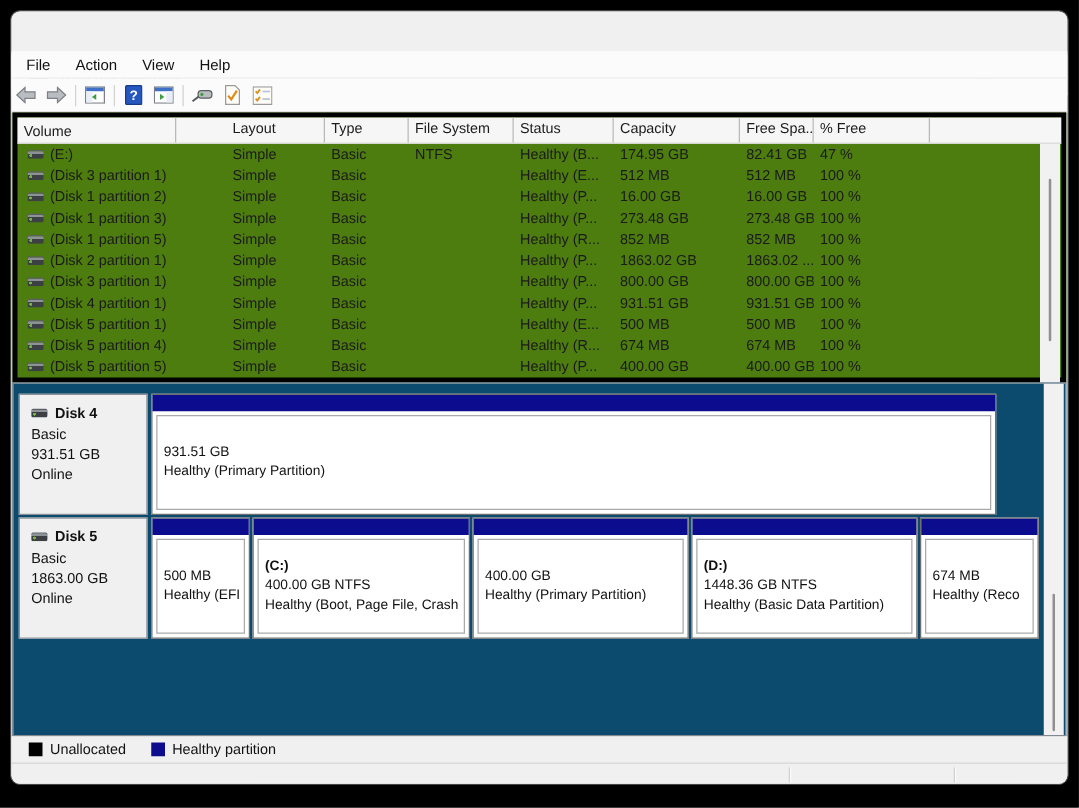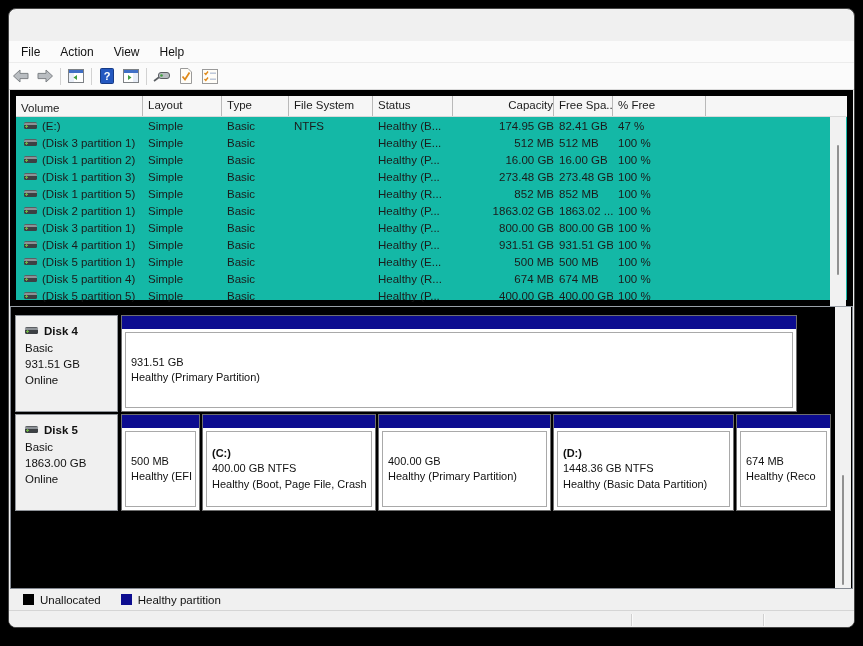--- a/index.html
+++ b/index.html
@@ -26,40 +26,40 @@
     display:flex;align-items:center;font-size:12px;color:#111;border-bottom:1px solid #ececec;}
   .menu-item{padding:2px 9px;margin-left:2px;}
   .menu-item:first-child{margin-left:3px;}
   
   .toolbar{position:absolute;left:0;top:54px;width:100%;height:27px;background:#fbfbfb;
     display:flex;align-items:center;border-bottom:1px solid #d9d9d9;}
   .tb-btn{width:24px;height:22px;display:flex;align-items:center;justify-content:center;}
   .tb-sep{width:1px;height:17px;background:#d2d2d2;margin:0 3px;}
   .toolbar svg{display:block;}
   
-  .toppane{position:absolute;left:1px;top:81px;width:843px;height:216px;background:#14b8a6;
-    border:6px solid #000000;}
+  .toppane{position:absolute;left:1px;top:81px;width:843px;height:216px;background:#4d7c0f;
+    border:4px solid #000000;}
   .vl-header{display:flex;height:21px;background:#f6f6f6;border-bottom:1px solid #d9d9d9;
     font-size:11.5px;color:#1b1b1b;}
   .vl-hcell{padding:3px 0 0 5px;border-right:1px solid #b9b9b9;overflow:hidden;white-space:nowrap;}
   .vl-rows{position:relative;}
   .vl-row{display:flex;height:17px;font-size:11.5px;color:#1b1b1b;align-items:center;}
   .vl-cell{padding-left:5px;overflow:hidden;white-space:nowrap;flex:none;}
   .c-volume{width:127px;display:flex;align-items:center;gap:5px;}
-  .c-layout{width:79px;}.c-type{width:67px;}.c-fs{width:84px;}.c-status{width:80px;}
-  .c-capacity{width:101px;text-align:right;}.c-free{width:59px;}.c-pct{width:93px;}
+  .c-layout{width:79px;margin-left:40px;}.c-type{width:67px;}.c-fs{width:84px;}.c-status{width:80px;}
+  .c-capacity{width:101px;}.c-free{width:59px;}.c-pct{width:93px;}
   .c-fill{flex:1;border-right:none;}
   .drive-ico{flex:none;width:13px;height:6px;margin-left:3px;border-radius:1.5px;
     background:radial-gradient(circle at 2.6px 3.4px,#6fb544 0 1.1px,rgba(0,0,0,0) 1.3px),
       linear-gradient(180deg,#8d9297 0 2px,#3c4044 2px 100%);
     box-shadow:0 -1px 0 #5b5f63;}
   .vscroll-top{position:absolute;right:1px;top:21px;width:16px;height:193px;background:#f1f1f1;}
   .vscroll-thumb{position:absolute;left:7px;width:2px;background:#909090;border-radius:1px;}
   
-  .bottompane{position:absolute;left:1px;top:297px;width:843px;height:283px;background:#000000;
+  .bottompane{position:absolute;left:1px;top:297px;width:843px;height:283px;background:#0c4a6e;
     border:1px solid #828790;border-top:1px solid #9aa0a8;}
   .disk-row{position:absolute;left:4px;display:flex;height:97px;}
   .disk-row.d4{top:8px;}
   .disk-row.d5{top:107px;}
   .disk-panel{width:103px;height:100%;background:#f0f0f0;border:1px solid #8f9399;
     padding:7px 0 0 9px;font-size:11.5px;color:#111;line-height:16px;}
   .disk-title{display:flex;align-items:center;gap:6px;font-weight:bold;margin-bottom:1px;}
   .disk-title .drive-ico{margin-left:0;}
   .pstrip{display:flex;margin-left:3px;height:100%;}
   .partition{height:100%;border:1px solid #6e6e6e;background:#fff;margin-right:2px;

